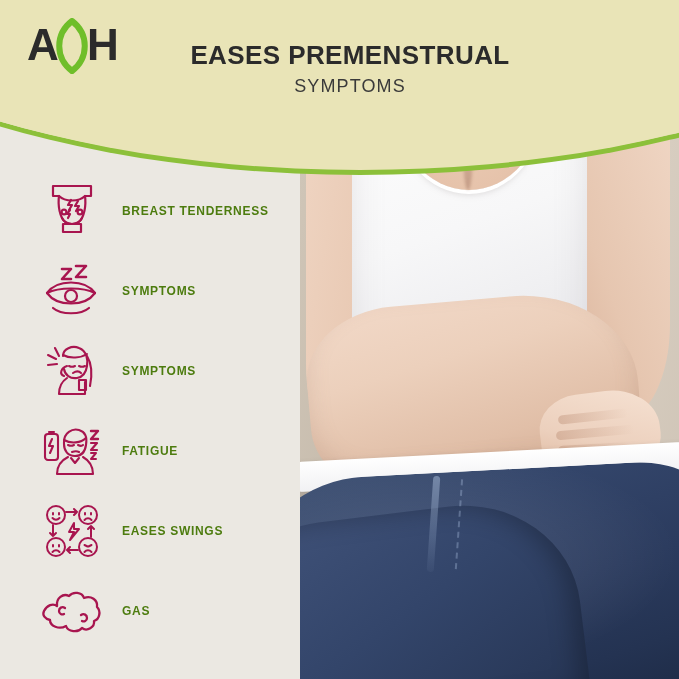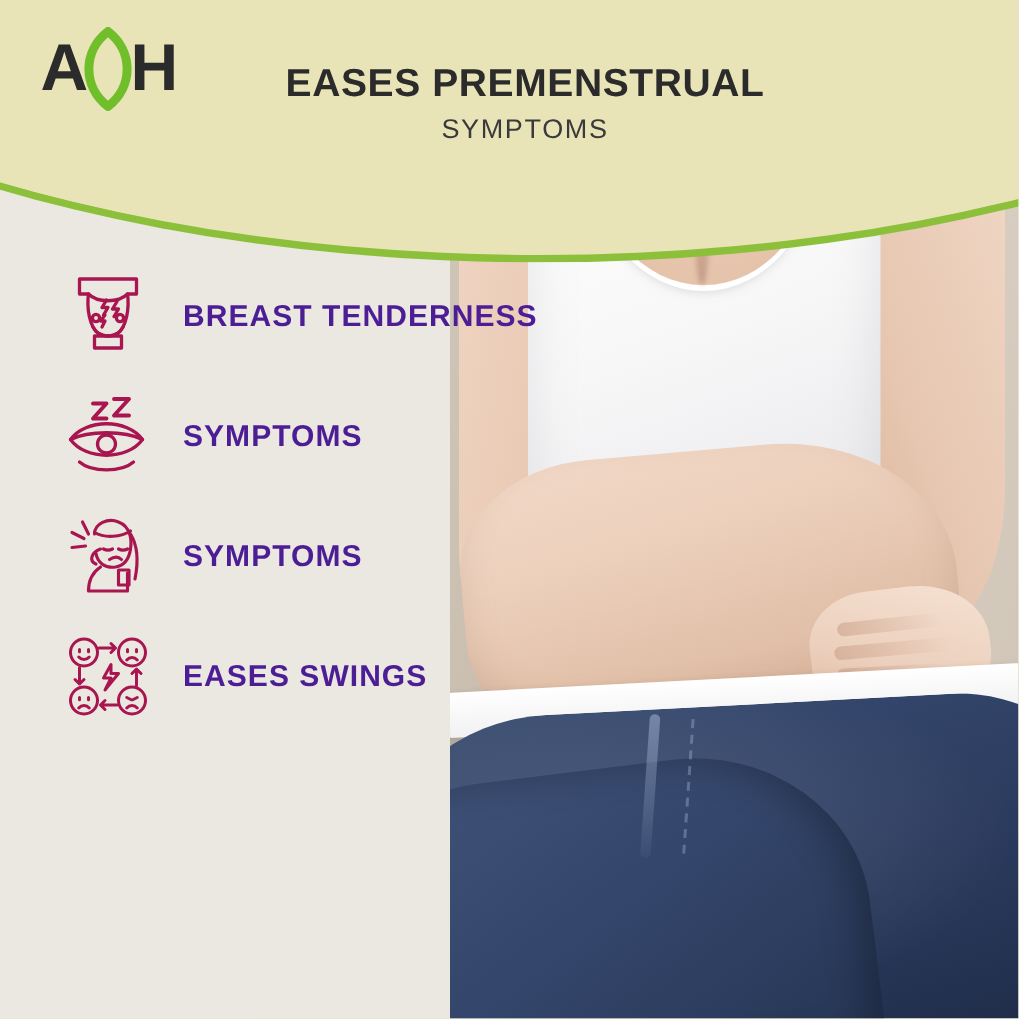--- a/index.html
+++ b/index.html
@@ -198,21 +198,21 @@
   }
   .sym-row{
     display:flex;align-items:center;height:78px;margin-bottom:2px;
   }
   .sym-icon{
     width:72px;min-width:72px;height:68px;
     display:flex;align-items:center;justify-content:center;
   }
   .sym-icon svg{display:block;}
   .sym-label{
-    font-size:20px;font-weight:bold;color:#4c1d95;
+    font-size:12px;font-weight:bold;color:#4d7c0f;
     letter-spacing:.7px;margin-left:14px;white-space:nowrap;
   }
 </style>
 </head>
 <body>
 
 <div id="poster">
 
   <div class="photo">
     <div class="couch-back"></div>
@@ -305,20 +305,40 @@
           <path d="M24 24 C18 26 16 32 21 34"></path>
           <path d="M36 38 h7 v10 h-7 z"></path>
           <path d="M12 6 l4 8"></path>
           <path d="M5 13 l8 4"></path>
           <path d="M5 23 l9 -1"></path>
         </svg>
       </span>
       <span class="sym-label">SYMPTOMS</span>
     </div>
 
+    <div class="sym-row">
+      <span class="sym-icon">
+        <svg width="62" height="58" viewBox="0 0 62 58" fill="none" stroke="#a8154f" stroke-width="2.1" stroke-linecap="round" stroke-linejoin="round">
+          <rect x="4" y="12" width="13" height="26" rx="3"></rect>
+          <path d="M8 10 h5"></path>
+          <path d="M11 17 l-3 7 h4 l-3 7"></path>
+          <path d="M23 20 C23 11 31 6 38 8 C45 10 46 17 45 23 C44 30 40 34 34 34 C27 34 23 29 23 22 Z"></path>
+          <path d="M23 18 C30 22 40 21 45 16"></path>
+          <path d="M27 23 c2 1 4 1 6 0"></path>
+          <path d="M37 23 c2 1 4 1 5 0"></path>
+          <path d="M31 30 c3 -1 5 -1 7 0"></path>
+          <path d="M27 35 C19 39 16 45 16 52 H52 C52 45 49 39 42 35"></path>
+          <path d="M30 36 l4 5 l4 -5"></path>
+          <path d="M50 9 h7 l-7 8 h7" stroke-width="2.4"></path>
+          <path d="M50 21 h6 l-6 7 h6" stroke-width="2.2"></path>
+          <path d="M50 31 h5 l-5 6 h5" stroke-width="2"></path>
+        </svg>
+      </span>
+      <span class="sym-label">FATIGUE</span>
+    </div>
 
     <div class="sym-row">
       <span class="sym-icon">
         <svg width="58" height="58" viewBox="0 0 58 58" fill="none" stroke="#a8154f" stroke-width="2" stroke-linecap="round" stroke-linejoin="round">
           <circle cx="13" cy="13" r="9"></circle>
           <circle cx="45" cy="13" r="9"></circle>
           <circle cx="13" cy="45" r="9"></circle>
           <circle cx="45" cy="45" r="9"></circle>
           <path d="M10 11 v1.5 M16 11 v1.5"></path>
           <path d="M9.5 16 c2 2.2 5 2.2 7 0"></path>
@@ -331,15 +351,27 @@
           <path d="M23 10 h11 l-3 -3 M34 10 l-3 3"></path>
           <path d="M35 48 h-11 l3 3 M24 48 l3 -3"></path>
           <path d="M10 23 v11 l-3 -3 M10 34 l3 -3"></path>
           <path d="M48 35 v-11 l3 3 M48 24 l-3 3"></path>
           <path d="M31 21 l-5 9 h5 l-4 8 l9 -11 h-5 z"></path>
         </svg>
       </span>
       <span class="sym-label">EASES SWINGS</span>
     </div>
 
+    <div class="sym-row">
+      <span class="sym-icon">
+        <svg width="62" height="48" viewBox="0 0 62 48" fill="none" stroke="#a8154f" stroke-width="2.3" stroke-linecap="round" stroke-linejoin="round">
+          <path d="M3 24 C6 18 12 16 16 19 C15 11 22 6 28 9 C32 4 41 5 43 11
+                   C50 8 57 13 56 20 C60 24 59 32 53 34 C54 40 46 45 41 41
+                   C37 46 27 45 25 39 C18 43 9 39 9 33 C4 32 1 28 3 24 Z"></path>
+          <path d="M24 21 c-3 -2 -6 0 -6 3 c0 3 3 4 5 3"></path>
+          <path d="M40 28 c3 -2 6 0 6 3 c0 3 -3 4 -5 3"></path>
+        </svg>
+      </span>
+      <span class="sym-label">GAS</span>
+    </div>
 
   </div>
 </div>
 
 </body></html>

